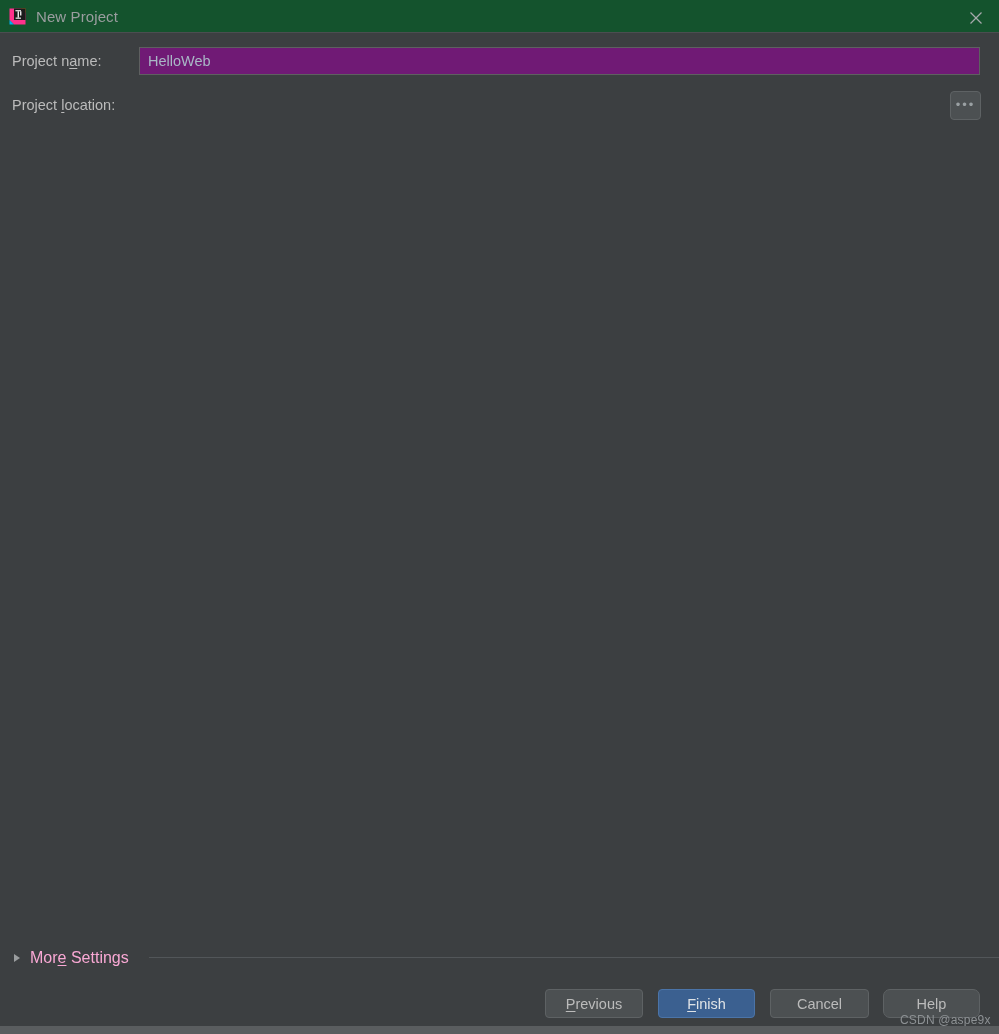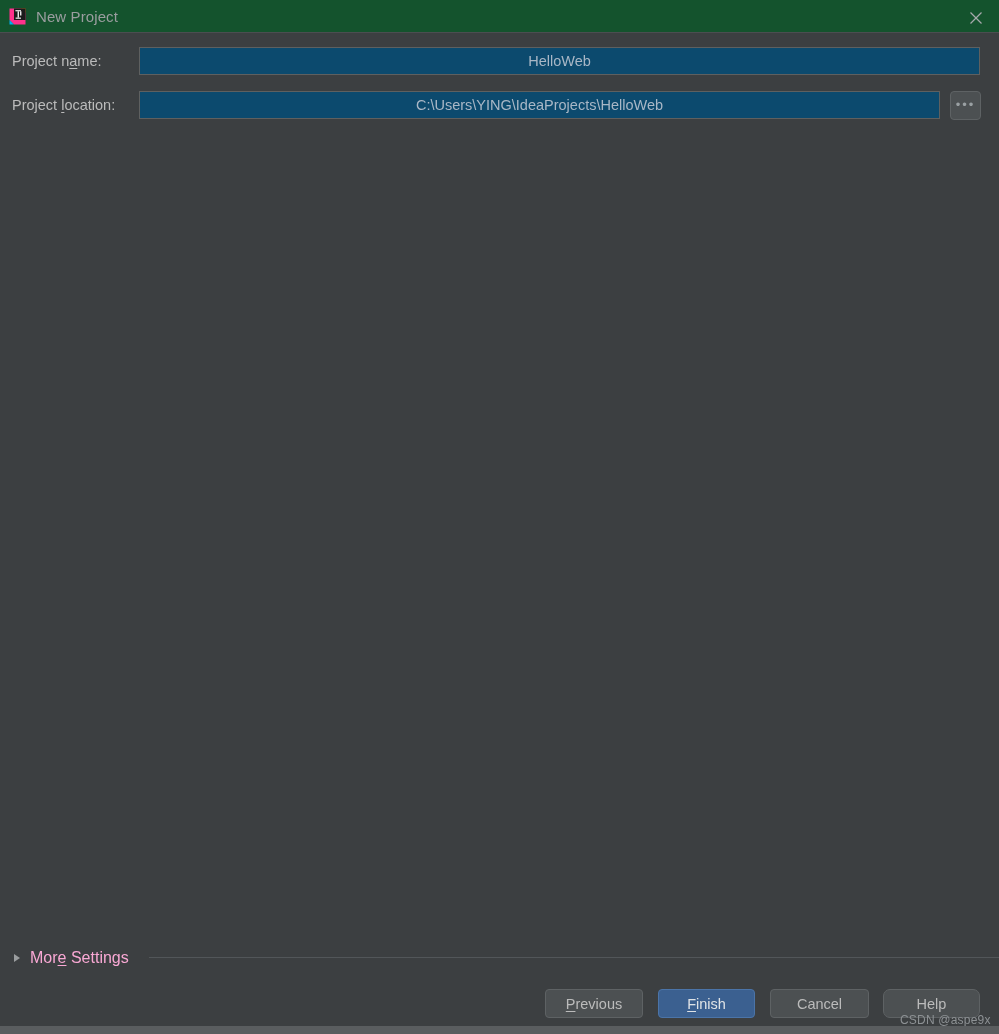--- a/index.html
+++ b/index.html
@@ -62,30 +62,29 @@
     white-space: nowrap;
     line-height: 18px;
   }
   .mn { text-decoration: underline; text-underline-offset: 2px; }
 
   .label-name     { left: 12px; top: 52px; }
   .label-location { left: 12px; top: 96px; }
 
   .text-field {
     position: absolute;
-    background: #0c4a6e;
+    background: #701a75;
     border: 1px solid #5e6060;
     box-sizing: border-box;
     color: #a9b7c6;
     font-size: 14.5px;
     font-family: "Liberation Sans", sans-serif;
     padding: 0 8px;
     outline: none;
     line-height: 26px;
-    text-align: center;
   }
   .field-name {
     left: 139px; top: 47px;
     width: 841px; height: 28px;
   }
   .field-location {
     left: 139px; top: 91px;
     width: 801px; height: 28px;
   }
 
@@ -217,21 +216,20 @@
         <line x1="2.5" y1="2.5" x2="13.5" y2="13.5" stroke="#a6a9ab" stroke-width="1.3"></line>
         <line x1="13.5" y1="2.5" x2="2.5" y2="13.5" stroke="#a6a9ab" stroke-width="1.3"></line>
       </svg>
     </span>
   </div>
 
   <div class="form-label label-name"><span>Project n</span><span class="mn">a</span><span>me:</span></div>
   <input class="text-field field-name" type="text" value="HelloWeb" style="">
 
   <div class="form-label label-location"><span>Project </span><span class="mn">l</span><span>ocation:</span></div>
-  <input class="text-field field-location" type="text" value="C:\Users\YING\IdeaProjects\HelloWeb" style="">
 
   <div class="browse-btn">
     <span class="dots">•••</span>
   </div>
 
   <div class="more-settings">
     <span class="tri"></span>
     <span class="more-label"><span>Mor</span><span class="mn">e</span><span> Settings</span></span>
   </div>
   <div class="sep-line"></div>

